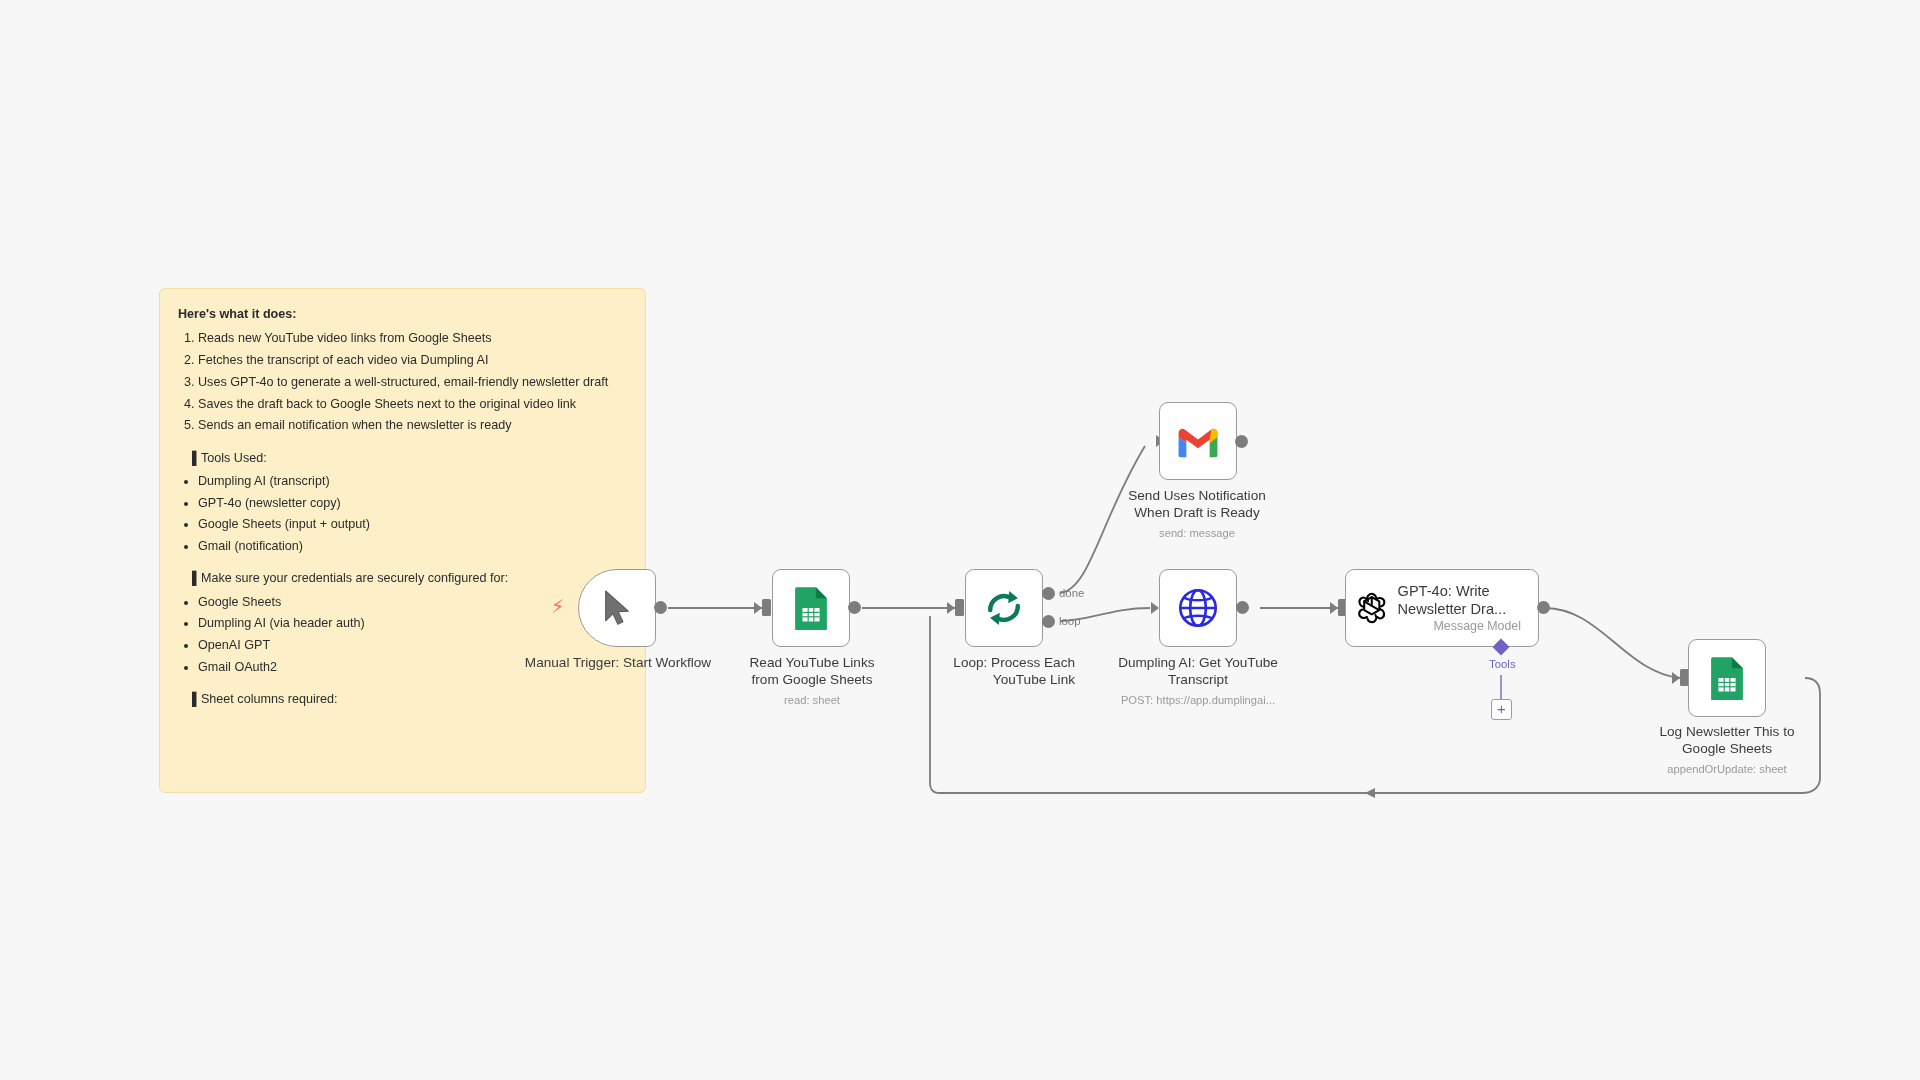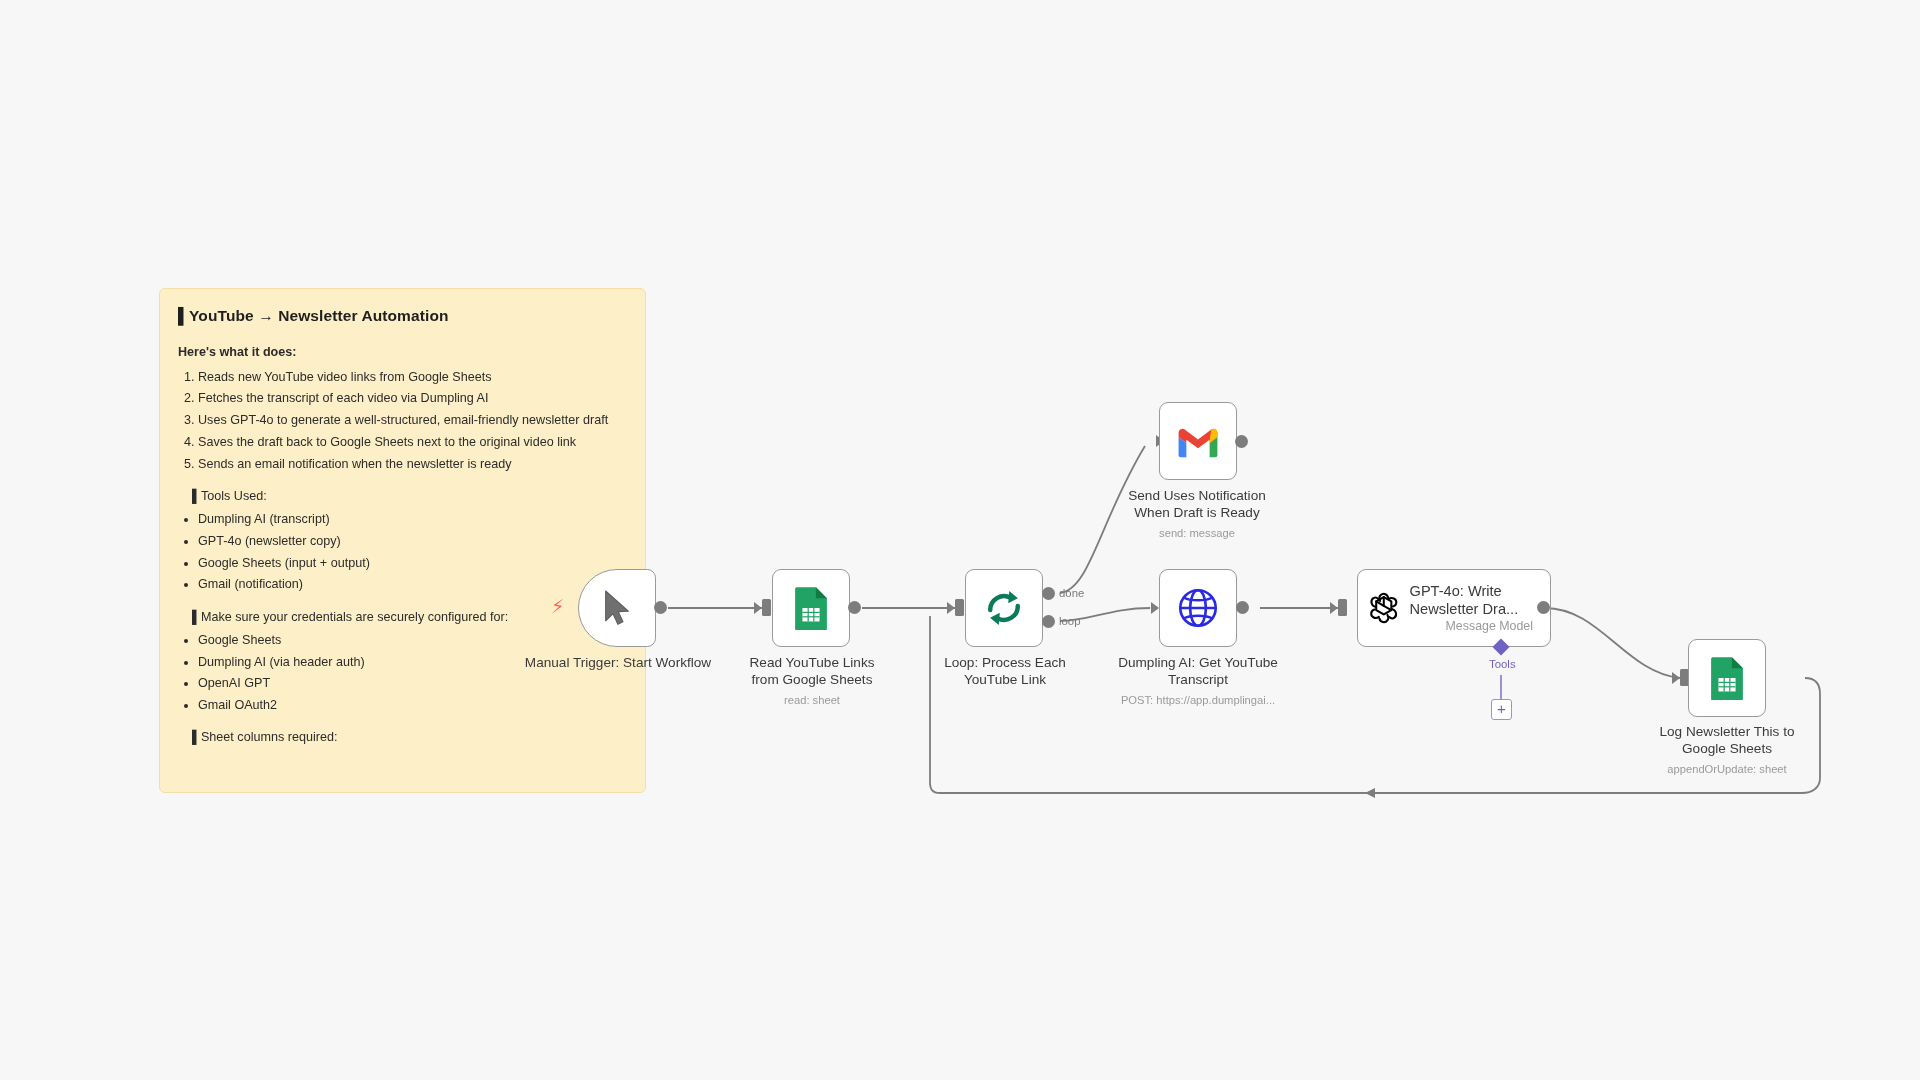--- a/index.html
+++ b/index.html
@@ -64,21 +64,20 @@
   }
   .node.sq { width: 78px; height: 78px; }
   .node.trigger {
     border-radius: 40px 9px 9px 40px;
   }
   .node.wide {
     width: 194px; height: 78px;
     justify-content: flex-start;
     padding-left: 10px;
     gap: 10px;
-    margin-left: 12px;
   }
   .node-caption {
     position: absolute;
     text-align: center;
     font-size: 13.6px;
     color: #3b3b3b;
     line-height: 1.22;
     font-weight: 500;
     white-space: normal;
   }
@@ -182,21 +181,20 @@
 
       <path d="M 1545 608 C 1600 608 1625 672 1680 678"></path>
 
       <path d="M 1805 678 L 1805 678 C 1815 678 1820 684 1820 694 L 1820 778 C 1820 788 1812 793 1802 793 L 940 793 C 932 793 930 789 930 782 L 930 616"></path>
     </g>
 
     <polygon points="1375,788 1375,798 1365,793" fill="#7d7d7d"></polygon>
   </svg>
 
   <div class="sticky">
-    <h1>▌YouTube → Newsletter Automation</h1>
     <span class="bold">Here's what it does:</span>
     <ol>
       <li>Reads new YouTube video links from Google Sheets</li>
       <li>Fetches the transcript of each video via Dumpling AI</li>
       <li>Uses GPT-4o to generate a well-structured, email-friendly newsletter draft</li>
       <li>Saves the draft back to Google Sheets next to the original video link</li>
       <li>Sends an email notification when the newsletter is ready</li>
     </ol>
     <div class="sub-head">▌Tools Used:</div>
     <ul>
@@ -253,21 +251,21 @@
         <path d="M26.5 14.5 A10.5 10.5 0 0 1 11 23.8"></path>
       </g>
       <polygon points="20,3 26.6,8.6 19.2,12.4" fill="#0b7a5a"></polygon>
       <polygon points="12,29 5.4,23.4 12.8,19.6" fill="#0b7a5a"></polygon>
     </svg>
   </div>
   <div class="port" style="left:1042px; top:587px;"></div>
   <div class="port-label" style="left:1059px; top:587px;">done</div>
   <div class="port" style="left:1042px; top:615px;"></div>
   <div class="port-label" style="left:1059px; top:615px;">loop</div>
-  <div class="node-caption" style="left:935px; top:655px; width:140px;">Loop: Process Each YouTube Link</div>
+  <div class="node-caption" style="left:935px; top:655px; width:140px;text-align:right;">Loop: Process Each YouTube Link</div>
 
   <div class="in-arrow" style="left:1156px; top:435px;"></div>
   <div class="in-port" style="left:1164px; top:432px;"></div>
   <div class="node sq" style="left:1159px; top:402px;">
     <svg class="icon-svg" width="44" height="34" viewBox="0 0 34 26">
       <path d="M2 24 V6.5 L17 17.5 L32 6.5 V24 a1.6 1.6 0 0 1 -1.6 1.6 h-4.4 V12.2 L17 19 L8 12.2 V25.6 H3.6 A1.6 1.6 0 0 1 2 24 z" fill="#ffffff"></path>
       <path d="M2 24 V10 l6 4.6 V25.6 H3.6 A1.6 1.6 0 0 1 2 24 z" fill="#4285f4"></path>
       <path d="M26 14.6 L32 10 V24 a1.6 1.6 0 0 1 -1.6 1.6 H26 z" fill="#34a853"></path>
       <path d="M2 6.5 a3 3 0 0 1 4.7 -2.4 L17 11.8 L27.3 4.1 A3 3 0 0 1 32 6.5 L32 10 L26 14.6 V12 L17 18.6 L8 12 v2.6 L2 10 z" fill="#ea4335"></path>
       <path d="M27.3 4.1 A3 3 0 0 1 32 6.5 L32 10 L26 14.6 V12 z" fill="#fbbc04"></path>

